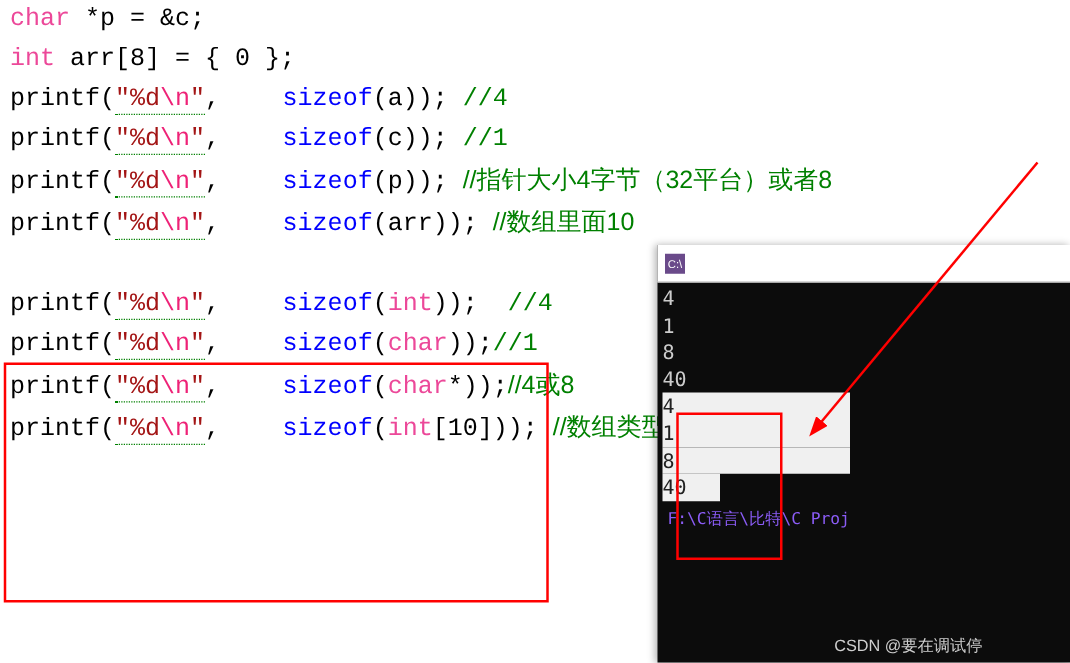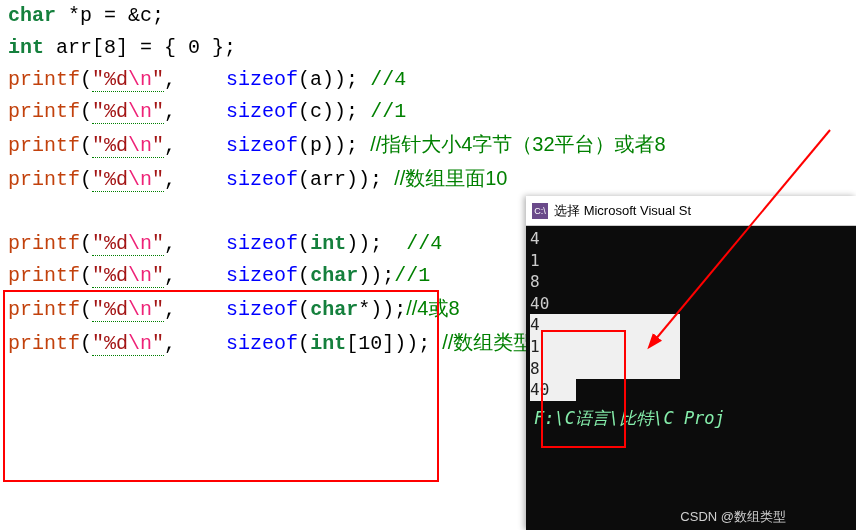--- a/index.html
+++ b/index.html
@@ -10,24 +10,24 @@
     width: 856px;
     height: 530px;
     overflow: hidden;
     position: relative;
   }
   .code-area {
     padding: 0 8px;
     line-height: 1.6;
   }
   .line { white-space: pre; position: relative; }
-  .kw-blue { color: #15803d; font-weight: bold; }
+  .kw-blue { color: #ec4899; }
   .str { color: #a31515; border-bottom: 1px dotted #008000; }
   .esc { color: #ee2277; }
-  .fn { color: #c2410c; }
+  .fn { color: #000000; }
   .sz { color: #0000ff; margin-left: 38px; }
   .comment { color: #008000; }
   .ident { color: #000; }
   .punc { color: #000; }
   .big-cjk { font-family: Liberation Sans, sans-serif; }
   .red-box1 {
     position: absolute;
     border: 2px solid #ff0000;
     left: 3px;
     top: 290px;
@@ -73,25 +73,24 @@
     line-height: 1.35;
   }
   .console-line { white-space: pre; }
   .hl-row {
     background: #f0f0f0;
     color: #222;
     display: inline-block;
     width: 150px;
   }
   .console-path {
-    color: #86efac;
-    font-size: 17px;
+    color: #8b5cf6;
+    font-size: 13px;
     white-space: pre;
     padding-left: 4px;
-    font-style: italic;
   }
   .red-box2 {
     position: absolute;
     border: 2px solid #ff0000;
     left: 541px;
     top: 330px;
     width: 85px;
     height: 118px;
     pointer-events: none;
     z-index: 5;
@@ -140,21 +139,20 @@
   <div class="line"><span class="fn">printf</span><span class="punc">(</span><span class="str">"%d<span class="esc">\n</span>"</span><span class="punc">, </span><span class="sz">sizeof</span><span class="punc">(</span><span class="kw-blue">char</span><span class="punc">*));</span><span class="comment big-cjk">//4或8</span></div>
 
   <div class="line"><span class="fn">printf</span><span class="punc">(</span><span class="str">"%d<span class="esc">\n</span>"</span><span class="punc">, </span><span class="sz">sizeof</span><span class="punc">(</span><span class="kw-blue">int</span><span class="punc">[10])); </span><span class="comment big-cjk">//数组类型</span></div>
 </div>
 
 <div class="red-box1"></div>
 
 <div class="console">
   <div class="console-title">
     <span class="console-icon">C:\</span>
-    <span><span>选择</span> <span>Microsoft Visual St</span></span>
   </div>
   <div class="console-body">
     <div class="console-line">4</div>
     <div class="console-line">1</div>
     <div class="console-line">8</div>
     <div class="console-line">40</div>
     <div class="console-line"><span class="hl-row">4</span></div>
     <div class="console-line"><span class="hl-row">1</span></div>
     <div class="console-line"><span class="hl-row">8</span></div>
     <div class="console-line"><span class="hl-row" style="width:46px">40</span></div>
@@ -167,13 +165,13 @@
 
 <svg class="arrow-svg">
   <defs>
     <marker id="ah" markerWidth="10" markerHeight="10" refX="2" refY="3" orient="auto">
       <path d="M0,0 L0,6 L8,3 z" fill="#ff0000"></path>
     </marker>
   </defs>
   <line x1="230" y1="10" x2="55" y2="220" stroke="#ff0000" stroke-width="2" marker-end="url(#ah)"></line>
 </svg>
 
-<div class="watermark">CSDN @数组类型</div>
+<div class="watermark">CSDN @要在调试停</div>
 
 </body></html>

